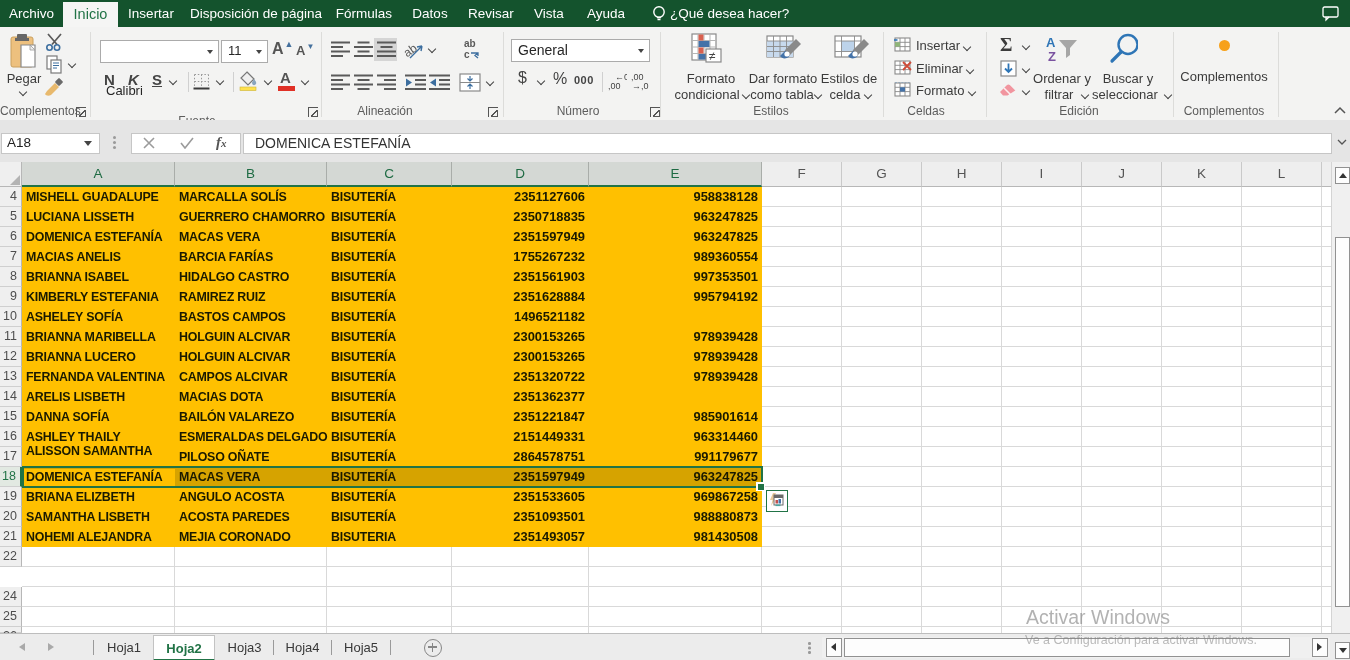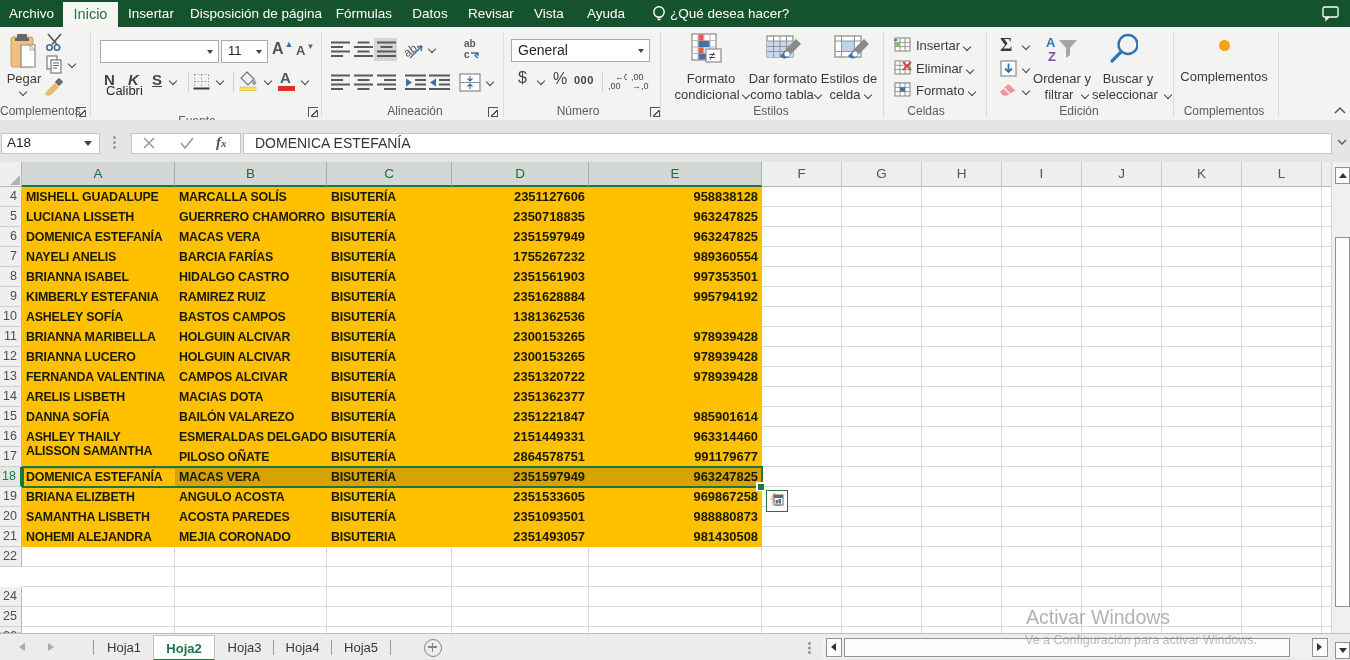--- a/index.html
+++ b/index.html
@@ -70,21 +70,21 @@
     <div class="gsep" style="left:321px;"></div>
     <div class="gsep" style="left:503px;"></div>
     <div class="gsep" style="left:660px;"></div>
     <div class="gsep" style="left:883px;"></div>
     <div class="gsep" style="left:986px;"></div>
     <div class="gsep" style="left:1173px;"></div>
     <div class="gsep" style="left:1278px;"></div>
 
     <div class="glabel" style="left:0px;width:72px;">Complementos</div>
     <div class="glabel" style="left:160px;width:74px;margin-top:10px;">Fuente</div>
-    <div class="glabel" style="left:378px;width:74px;">Alineación</div>
+    <div class="glabel" style="left:348px;width:74px;">Alineación</div>
     <div class="glabel" style="left:540px;width:76px;">Número</div>
     <div class="glabel" style="left:734px;width:74px;">Estilos</div>
     <div class="glabel" style="left:889px;width:74px;">Celdas</div>
     <div class="glabel" style="left:1042px;width:74px;">Edición</div>
     <div class="glabel" style="left:1176px;width:96px;">Complementos</div>
 
     <div class="launch" style="left:76px;"></div>
     <div class="launch" style="left:308px;"></div>
     <div class="launch" style="left:488px;"></div>
     <div class="launch" style="left:650px;"></div>
@@ -402,39 +402,39 @@
   <div class="cell" style="left:26px;top:45px;width:146px;">LUCIANA LISSETH</div>
   <div class="cell" style="left:179px;top:45px;width:145px;">GUERRERO CHAMORRO</div>
   <div class="cell" style="left:331px;top:45px;width:118px;">BISUTERÍA</div>
   <div class="cell num" style="left:452px;top:45px;width:133px;">2350718835</div>
   <div class="cell num" style="left:589px;top:45px;width:169px;">963247825</div>
   <div class="cell" style="left:26px;top:65px;width:146px;">DOMENICA ESTEFANÍA</div>
   <div class="cell" style="left:179px;top:65px;width:145px;">MACAS VERA</div>
   <div class="cell" style="left:331px;top:65px;width:118px;">BISUTERÍA</div>
   <div class="cell num" style="left:452px;top:65px;width:133px;">2351597949</div>
   <div class="cell num" style="left:589px;top:65px;width:169px;">963247825</div>
-  <div class="cell" style="left:26px;top:85px;width:146px;">NAYELI ANELIS</div>
+  <div class="cell" style="left:26px;top:85px;width:146px;">MACIAS ANELIS</div>
   <div class="cell" style="left:179px;top:85px;width:145px;">BARCIA FARÍAS</div>
   <div class="cell" style="left:331px;top:85px;width:118px;">BISUTERÍA</div>
   <div class="cell num" style="left:452px;top:85px;width:133px;">1755267232</div>
   <div class="cell num" style="left:589px;top:85px;width:169px;">989360554</div>
   <div class="cell" style="left:26px;top:105px;width:146px;">BRIANNA ISABEL</div>
   <div class="cell" style="left:179px;top:105px;width:145px;">HIDALGO CASTRO</div>
   <div class="cell" style="left:331px;top:105px;width:118px;">BISUTERÍA</div>
   <div class="cell num" style="left:452px;top:105px;width:133px;">2351561903</div>
   <div class="cell num" style="left:589px;top:105px;width:169px;">997353501</div>
   <div class="cell" style="left:26px;top:125px;width:146px;">KIMBERLY ESTEFANIA</div>
   <div class="cell" style="left:179px;top:125px;width:145px;">RAMIREZ RUIZ</div>
   <div class="cell" style="left:331px;top:125px;width:118px;">BISUTERÍA</div>
   <div class="cell num" style="left:452px;top:125px;width:133px;">2351628884</div>
   <div class="cell num" style="left:589px;top:125px;width:169px;">995794192</div>
   <div class="cell" style="left:26px;top:145px;width:146px;">ASHELEY SOFÍA</div>
   <div class="cell" style="left:179px;top:145px;width:145px;">BASTOS CAMPOS</div>
   <div class="cell" style="left:331px;top:145px;width:118px;">BISUTERÍA</div>
-  <div class="cell num" style="left:452px;top:145px;width:133px;">1381362536</div>
+  <div class="cell num" style="left:452px;top:145px;width:133px;">1496521182</div>
   <div class="cell num" style="left:589px;top:145px;width:169px;"></div>
   <div class="cell" style="left:26px;top:165px;width:146px;">BRIANNA MARIBELLA</div>
   <div class="cell" style="left:179px;top:165px;width:145px;">HOLGUIN ALCIVAR</div>
   <div class="cell" style="left:331px;top:165px;width:118px;">BISUTERÍA</div>
   <div class="cell num" style="left:452px;top:165px;width:133px;">2300153265</div>
   <div class="cell num" style="left:589px;top:165px;width:169px;">978939428</div>
   <div class="cell" style="left:26px;top:185px;width:146px;">BRIANNA LUCERO</div>
   <div class="cell" style="left:179px;top:185px;width:145px;">HOLGUIN ALCIVAR</div>
   <div class="cell" style="left:331px;top:185px;width:118px;">BISUTERÍA</div>
   <div class="cell num" style="left:452px;top:185px;width:133px;">2300153265</div>

